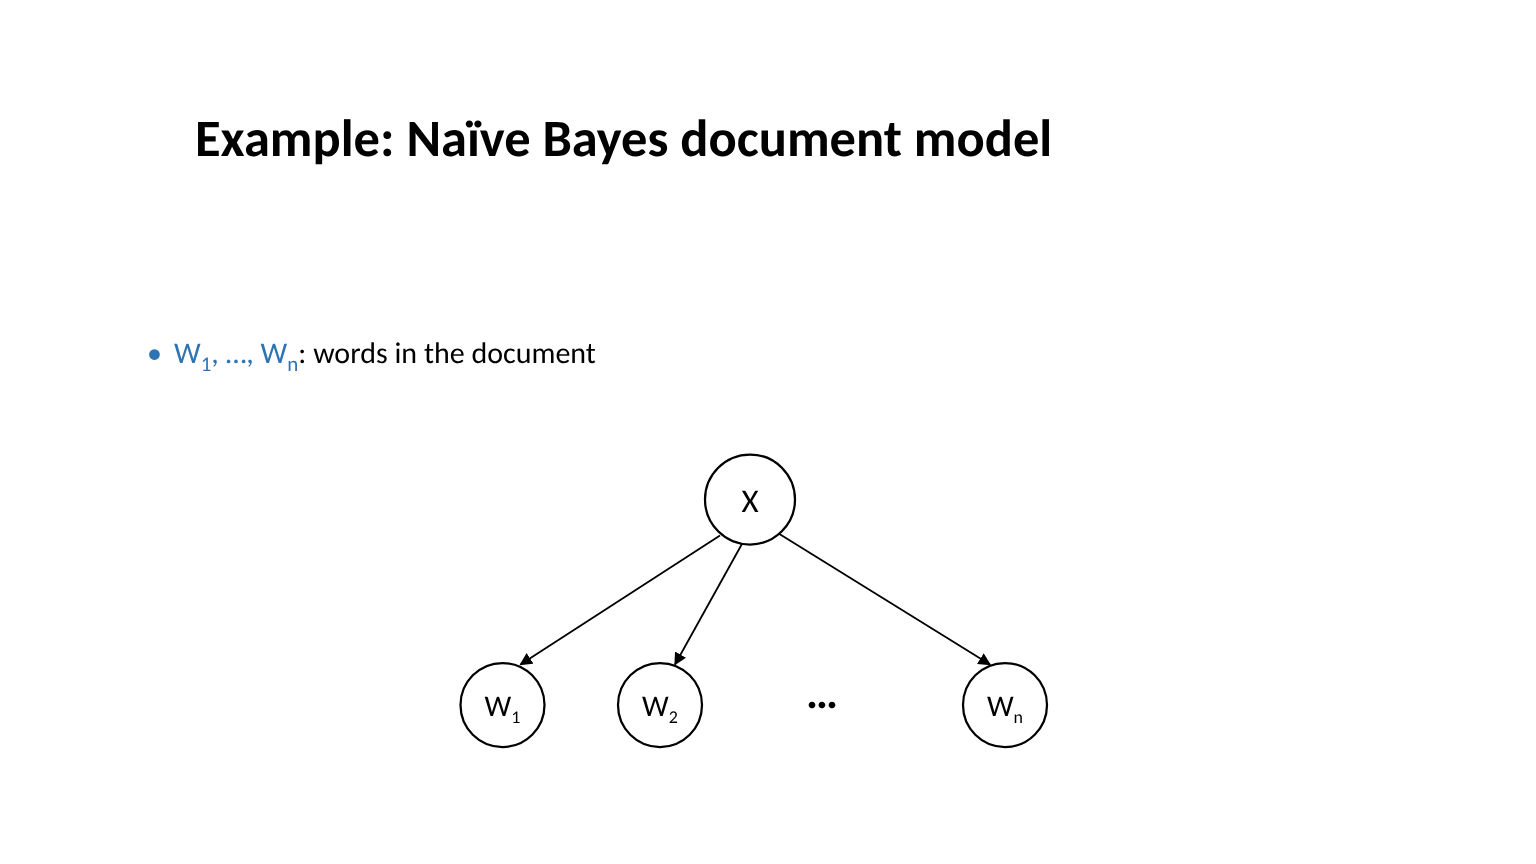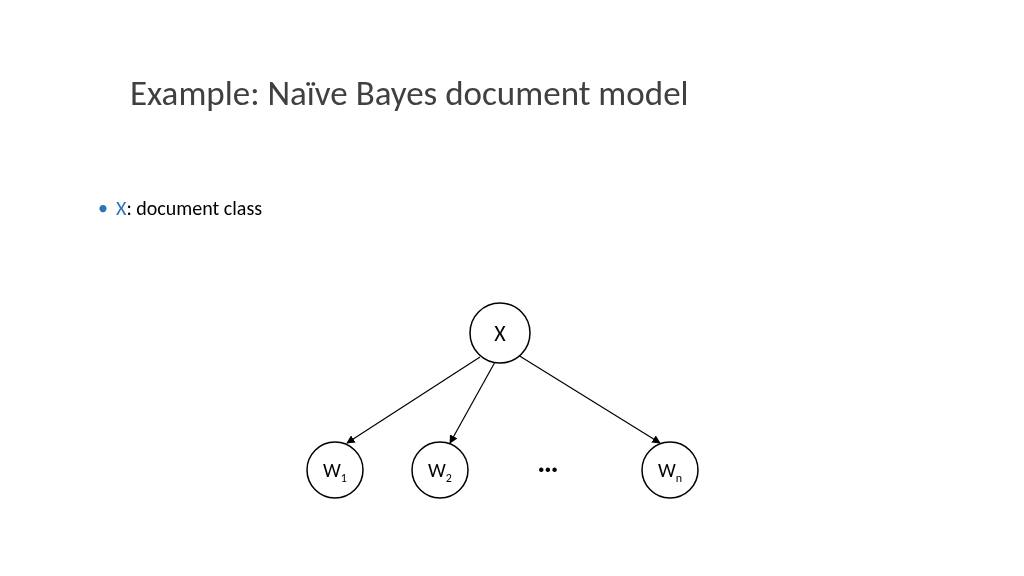--- a/index.html
+++ b/index.html
@@ -15,22 +15,22 @@
   .slide {
     position: relative;
     width: 1024px;
     height: 576px;
   }
   .title {
     position: absolute;
     top: 72px;
     left: 130px;
     font-size: 35px;
-    font-weight: 400;
-    color: #404040;
+    font-weight: 700;
+    color: #000000;
   }
   .bullet-l1 {
     position: absolute;
     left: 64px;
     font-size: 24px;
   }
   .bullet-l1::before {
     content: "•";
     position: absolute;
     left: -18px;
@@ -59,24 +59,24 @@
   }
 </style>
 </head>
 <body>
 
 <div class="slide">
 
   <div class="title">Example: Naïve Bayes document model</div>
 
 
-  <div class="bullet-l2" style="top:196px;">
-    <span class="blue">X</span><span>: document class</span>
+
+  <div class="bullet-l2" style="top:224px;">
+    <span class="blue"><span>W</span><sub>1</sub><span>, …, W</span><sub>n</sub></span><span>: words in the document</span>
   </div>
-
 
   <svg class="diagram" viewBox="0 0 460 230">
     <defs>
       <marker id="arrow" viewBox="0 0 10 10" refX="9" refY="5" markerWidth="7" markerHeight="7" orient="auto-start-reverse">
         <path d="M 0 0 L 10 5 L 0 10 z" fill="#000"></path>
       </marker>
     </defs>
 
     <line x1="190" y1="62" x2="57" y2="148" stroke="#000" stroke-width="1.2" marker-end="url(#arrow)"></line>
     <line x1="205" y1="67" x2="160" y2="148" stroke="#000" stroke-width="1.2" marker-end="url(#arrow)"></line>

